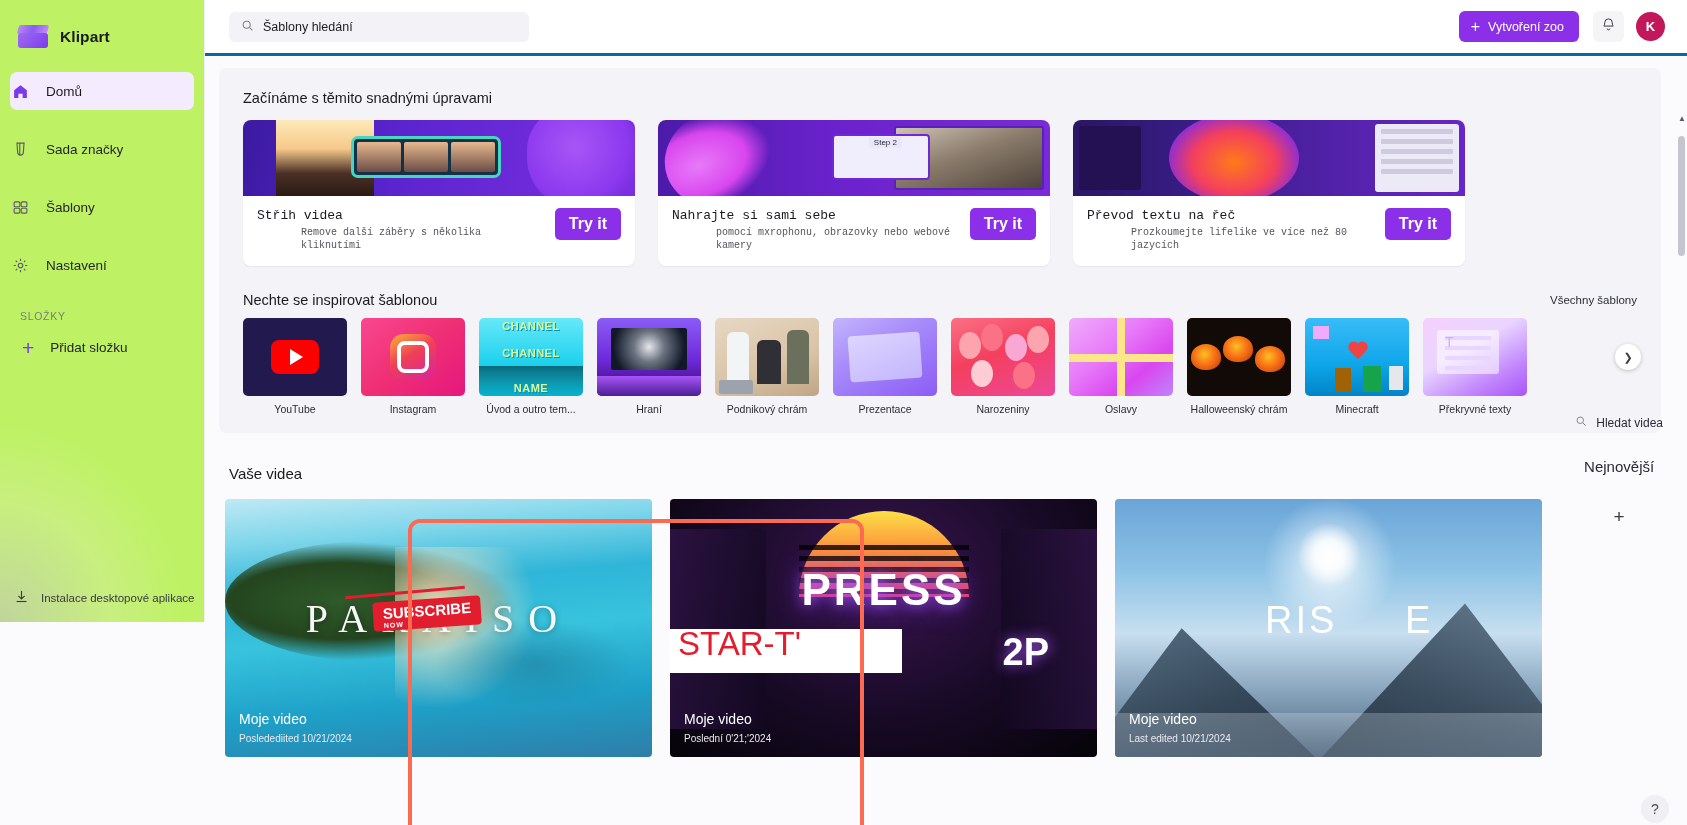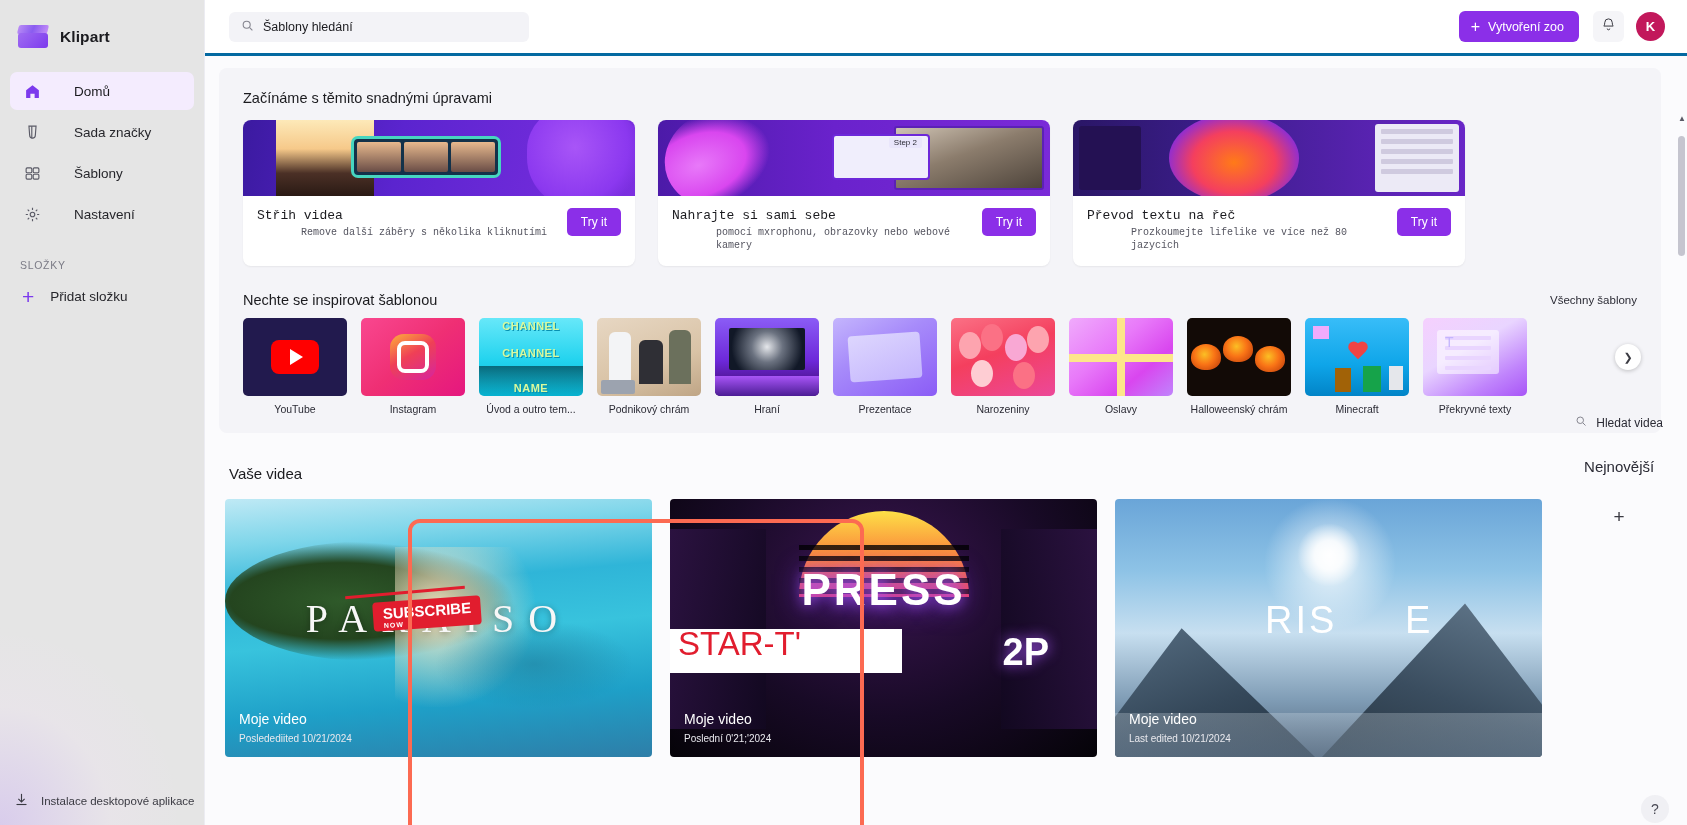--- a/index.html
+++ b/index.html
@@ -12,22 +12,22 @@
   .app {
     position: relative;
     width: 1687px; height: 825px;
     display: flex;
     background: #fbfbfd;
   }
 
   
   .sidebar {
     width: 205px;
-    height: 825px;
-    background: #e5e5e5;
+    height: 622px;
+    background: #bef264;
     flex: 0 0 205px;
     position: relative;
     border-right: 1px solid #ececf2;
   }
   .brand {
     display: flex; align-items: center; gap: 12px;
     padding: 18px 0 0 18px;
     height: 56px;
   }
   .brand-logo {
@@ -44,27 +44,27 @@
     position: absolute; left: 0; top: 8px; width: 30px; height: 15px;
     background: linear-gradient(135deg, #a06cf2 0%, #7c3aed 100%);
     border-radius: 3px;
   }
   .brand-name {
     font-size: 15.5px; color: #1b1b1f; font-weight: 600; letter-spacing: .1px;
   }
 
   .nav { margin-top: 16px; padding: 0 10px; }
   .nav-item {
-    display: flex; align-items: center; gap: 32px;
-    height: 38px; padding-left: 12px;
+    display: flex; align-items: center; gap: 16px;
+    height: 38px; padding-left: 0;
     border-radius: 7px;
     color: #26262b;
     font-size: 13.5px;
     cursor: pointer;
-    margin-bottom: 3px;
+    margin-bottom: 20px;
   }
   .nav-item.active { background: #f4ecfe; }
   .nav-item .ic { width: 20px; height: 20px; display:flex; align-items:center; justify-content:center; }
   .nav-item.active .nav-label { color: #1b1b1f; }
 
   .section-label {
     margin: 26px 0 6px 20px;
     font-size: 10.5px; letter-spacing: .7px;
     color: #7b7b86; font-weight: 500;
   }
@@ -179,21 +179,21 @@
   .t2 .office {
     position:absolute; right:6px; top:6px; width:150px; height:64px;
     background: linear-gradient(160deg,#cfc3b4 0%,#8b7c6c 45%,#4e443b 100%);
     border:2px solid #5b21b6; border-radius:3px;
   }
   .t2 .panelbox {
     position:absolute; right:120px; top:14px; width:98px; height:46px;
     background:#f0eefc; border:2px solid #6d28d9; border-radius:4px;
   }
   .t2 .steplabel {
-    position:absolute; right:128px; top:17px;
+    position:absolute; right:148px; top:17px;
     font-size:8px; color:#2b2b35; background:#e9e6fb; padding:1px 5px; border-radius:2px;
   }
 
   
   .t3 { background: linear-gradient(90deg,#2a1666 0%, #3b1d8a 35%, #6926c7 100%); }
   .t3 .flame {
     position:absolute; left:96px; top:-6px; width:130px; height:88px;
     background: radial-gradient(ellipse at 50% 55%, #ff7a18 0%, #f43f5e 45%, #7c2ae8 78%, rgba(124,42,232,0) 90%);
     border-radius:50%;
   }
@@ -207,21 +207,21 @@
     background:#241153; border-radius:3px;
   }
 
   .starter .meta { padding: 12px 14px 14px 14px; display:flex; align-items:flex-start; }
   .starter .meta .txts { flex:1 1 auto;font-family:Liberation Mono, monospace; }
   .starter .m-title { font-size: 13px; color:#1b1b1f; margin-bottom: 4px; }
   .starter .m-sub { font-size: 10px; color:#54545f; line-height:1.25;padding-left:44px; }
   .try-btn {
     flex: 0 0 auto; margin-left: 10px;
     background: #8b2fe8; color:#fff; border:none;
-    border-radius:5px; font-size:12px; font-weight:400;
+    border-radius:5px; font-size:16px; font-weight:700;
     padding: 7px 14px; cursor:pointer;
   }
 
   
   .tpl-head { display:flex; align-items:center; margin: 26px 0 10px 0; }
   .tpl-head h2 { margin:0; flex:1 1 auto; }
   .all-tpl { font-size: 11.5px; color:#2b2b35; cursor:pointer; }
 
   .tpl-row { display:flex; gap: 14px; position: relative; }
   .tpl {
@@ -639,35 +639,35 @@
             <div class="tthumb ch">
               <span class="palms"></span>
               <span class="cw c1">CHANNEL</span>
               <span class="cw c2">CHANNEL</span>
               <span class="cw c3">NAME</span>
             </div>
             <div class="tlabel">Úvod a outro tem...</div>
           </div>
 
           <div class="tpl">
+            <div class="tthumb gm">
+                <span class="screen"></span>
+                <span class="desk"></span>
+              </div>
+            <div class="tlabel">Hraní</div>
+          </div>
+
+          <div class="tpl">
             <div class="tthumb biz">
                 <span class="p1"></span>
                 <span class="p2"></span>
                 <span class="p3"></span>
                 <span class="lap"></span>
               </div>
             <div class="tlabel">Podnikový chrám</div>
-          </div>
-
-          <div class="tpl">
-            <div class="tthumb gm">
-                <span class="screen"></span>
-                <span class="desk"></span>
-              </div>
-            <div class="tlabel">Hraní</div>
           </div>
 
           <div class="tpl">
             <div class="tthumb pres">
                 <span class="slide"></span>
               </div>
             <div class="tlabel">Prezentace</div>
           </div>
 
           <div class="tpl">

